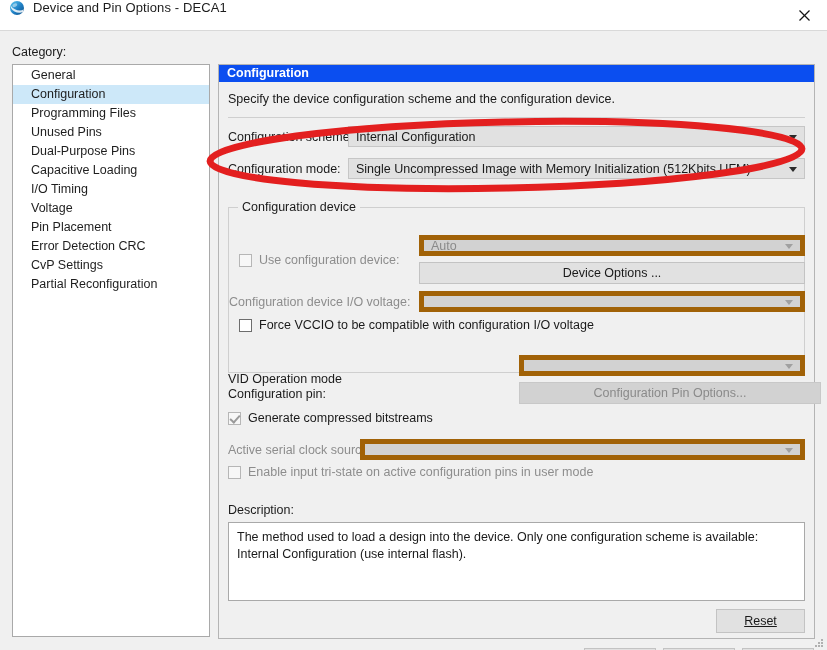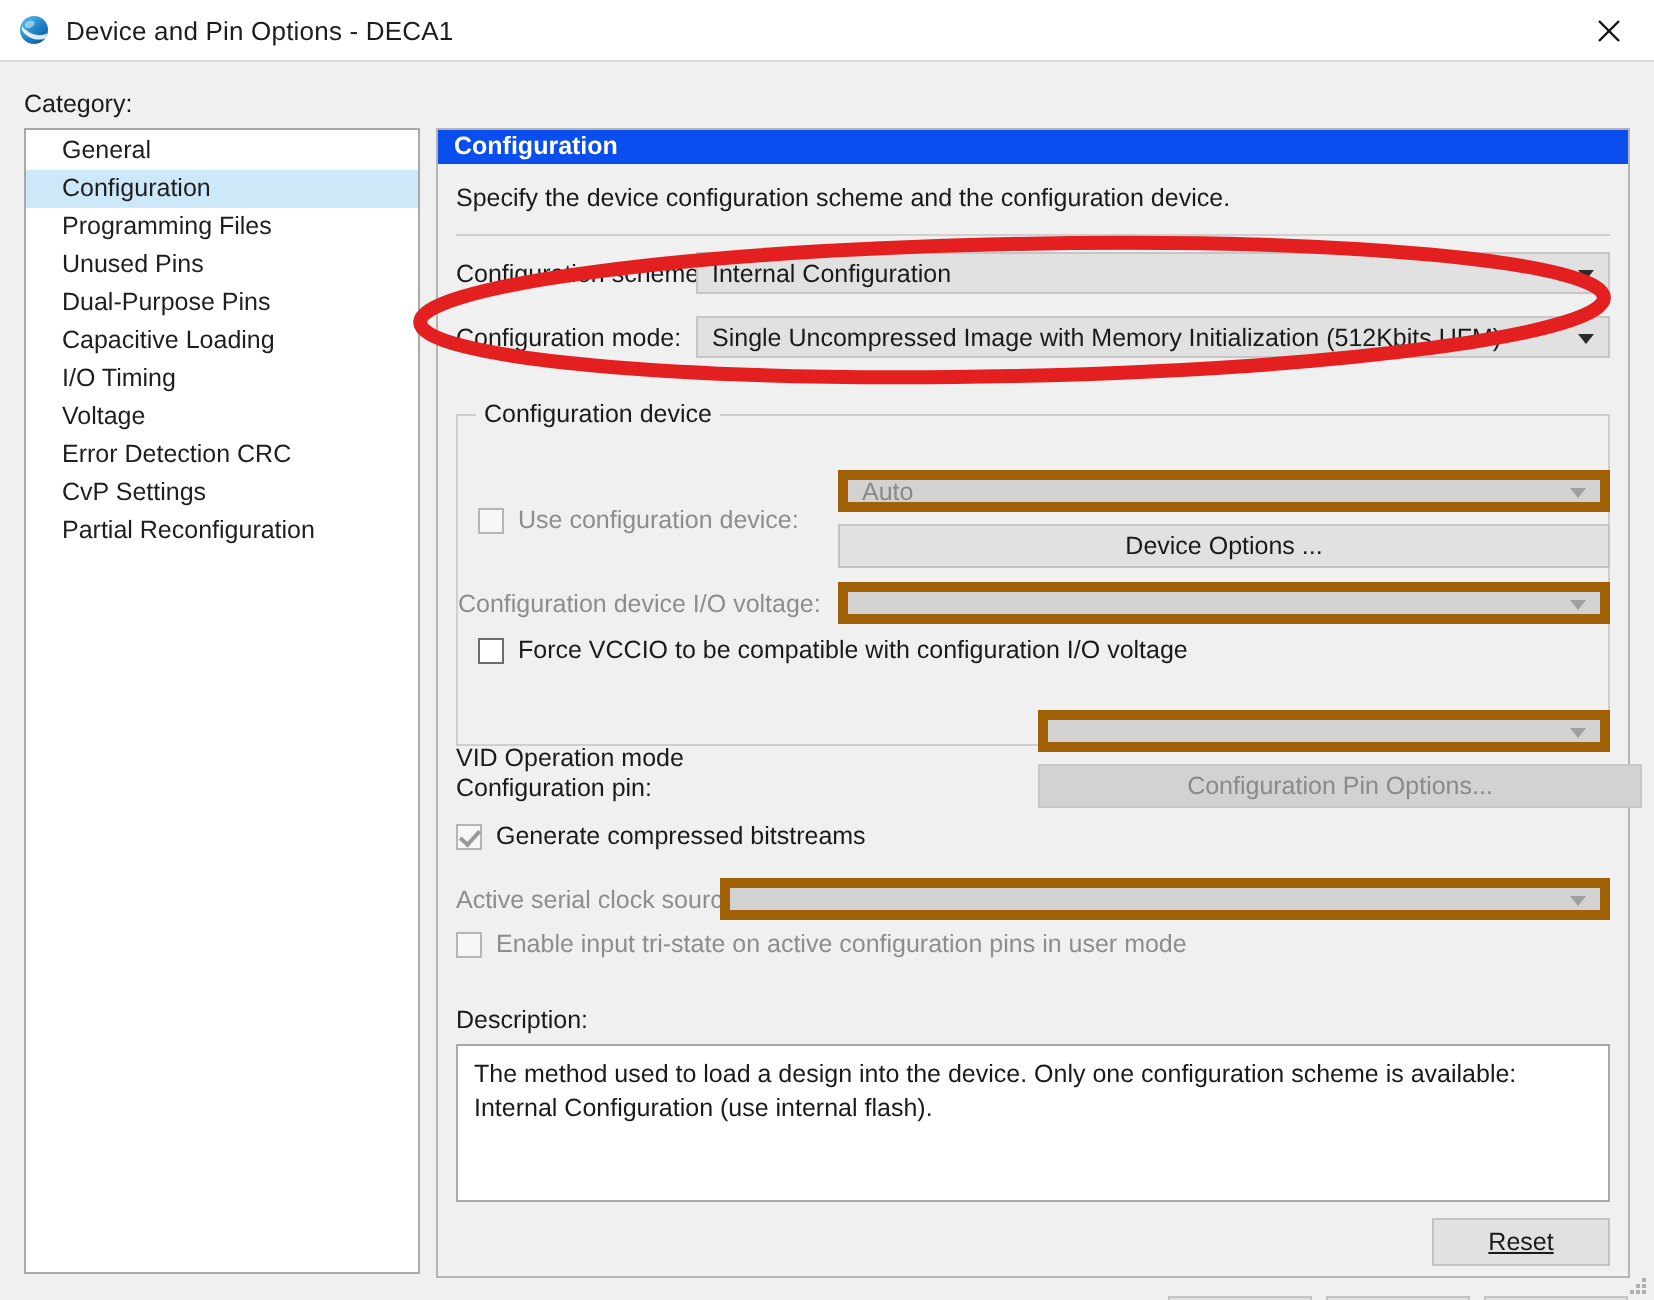--- a/index.html
+++ b/index.html
@@ -20,21 +20,20 @@
 
   
   #titlebar {
     position: absolute;
     left: 0; top: 0;
     width: 827px;
     height: 31px;
     background: #ffffff;
     border-bottom: 1px solid #d9d9d9;
     display: flex;
-    align-items: center;
     box-sizing: border-box;
   }
   #app-icon {
     width: 16px; height: 16px;
     margin-left: 9px;
     margin-right: 8px;
     flex: 0 0 auto;
     position: relative;
   }
   #title-text {
@@ -369,20 +368,21 @@
 
   <div id="category-list">
     <div class="cat-item">General</div>
     <div class="cat-item selected">Configuration</div>
     <div class="cat-item">Programming Files</div>
     <div class="cat-item">Unused Pins</div>
     <div class="cat-item">Dual-Purpose Pins</div>
     <div class="cat-item">Capacitive Loading</div>
     <div class="cat-item">I/O Timing</div>
     <div class="cat-item">Voltage</div>
+    <div class="cat-item">Pin Placement</div>
     <div class="cat-item">Error Detection CRC</div>
     <div class="cat-item">CvP Settings</div>
     <div class="cat-item">Partial Reconfiguration</div>
   </div>
 
   <div id="right-panel">
 
     <div id="panel-header">Configuration</div>
     <div id="panel-desc">Specify the device configuration scheme and the configuration device.</div>
     <div id="hr-top"></div>

